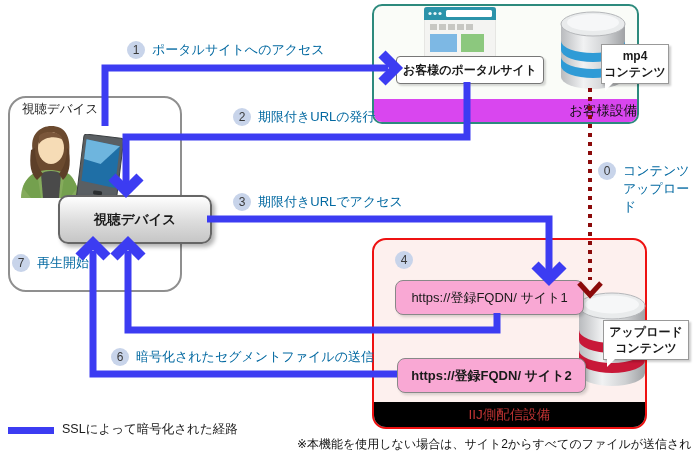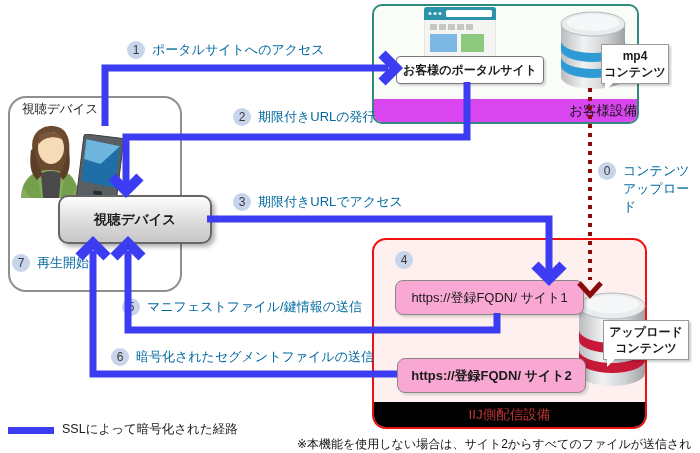--- a/index.html
+++ b/index.html
@@ -217,24 +217,20 @@
     <span class="num">2</span>
     <span class="txt">期限付きURLの発行</span>
   </div>
   <div class="abs step" style="left:233px;top:193px">
     <span class="num">3</span>
     <span class="txt">期限付きURLでアクセス</span>
   </div>
   <div class="abs step" style="left:395px;top:251px">
     <span class="num">4</span>
   </div>
-  <div class="abs step" style="left:122px;top:298px">
-    <span class="num">5</span>
-    <span class="txt">マニフェストファイル/鍵情報の送信</span>
-  </div>
   <div class="abs step" style="left:111px;top:348px">
     <span class="num">6</span>
     <span class="txt">暗号化されたセグメントファイルの送信</span>
   </div>
   <div class="abs step" style="left:12px;top:254px">
     <span class="num">7</span>
     <span class="txt">再生開始</span>
   </div>
 
   <svg class="abs overlay" width="700" height="453" viewBox="0 0 700 453">

